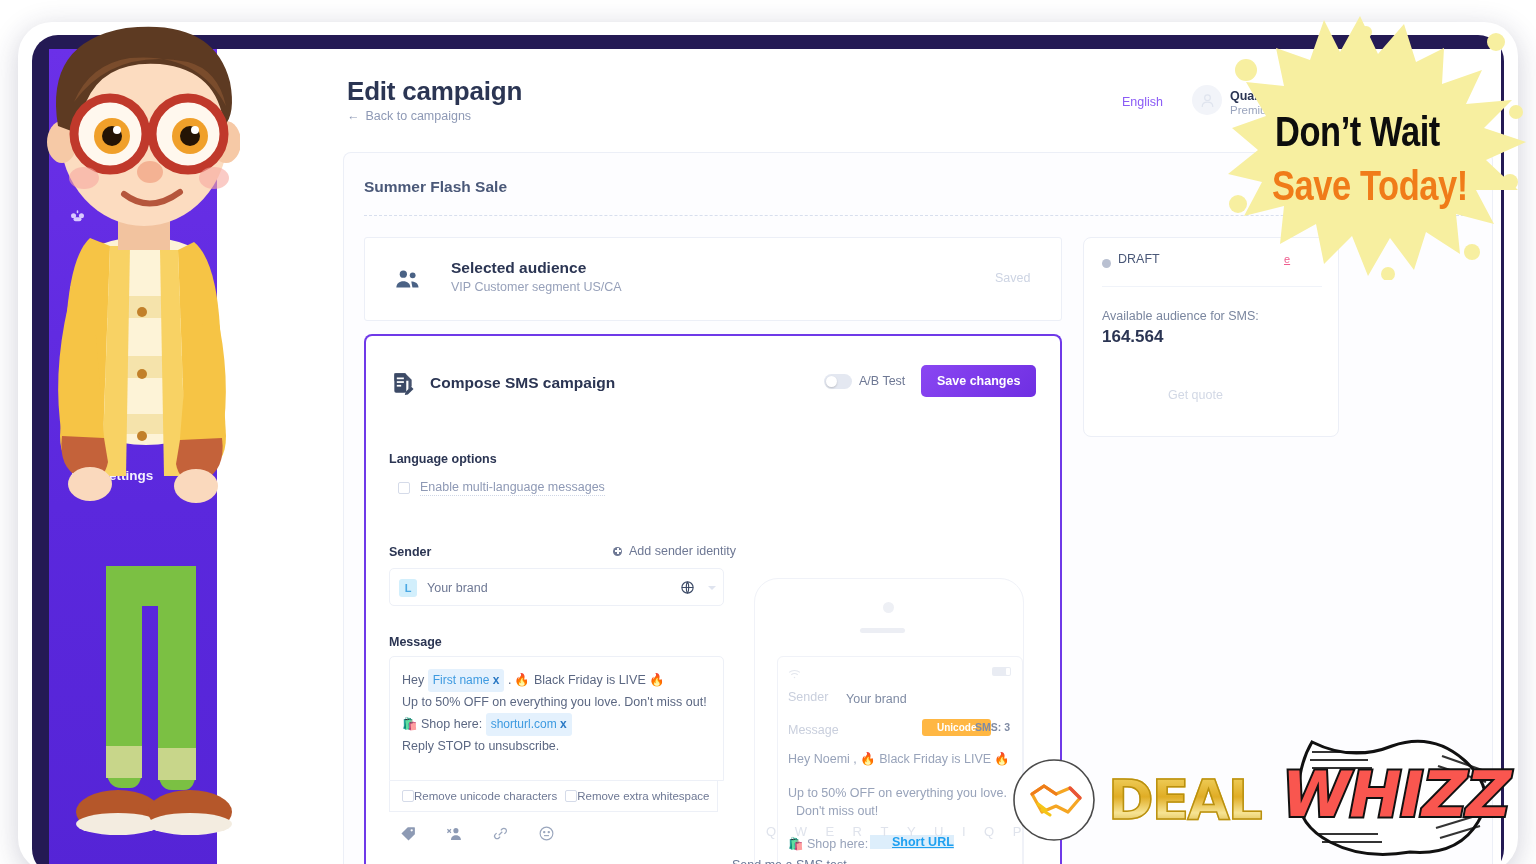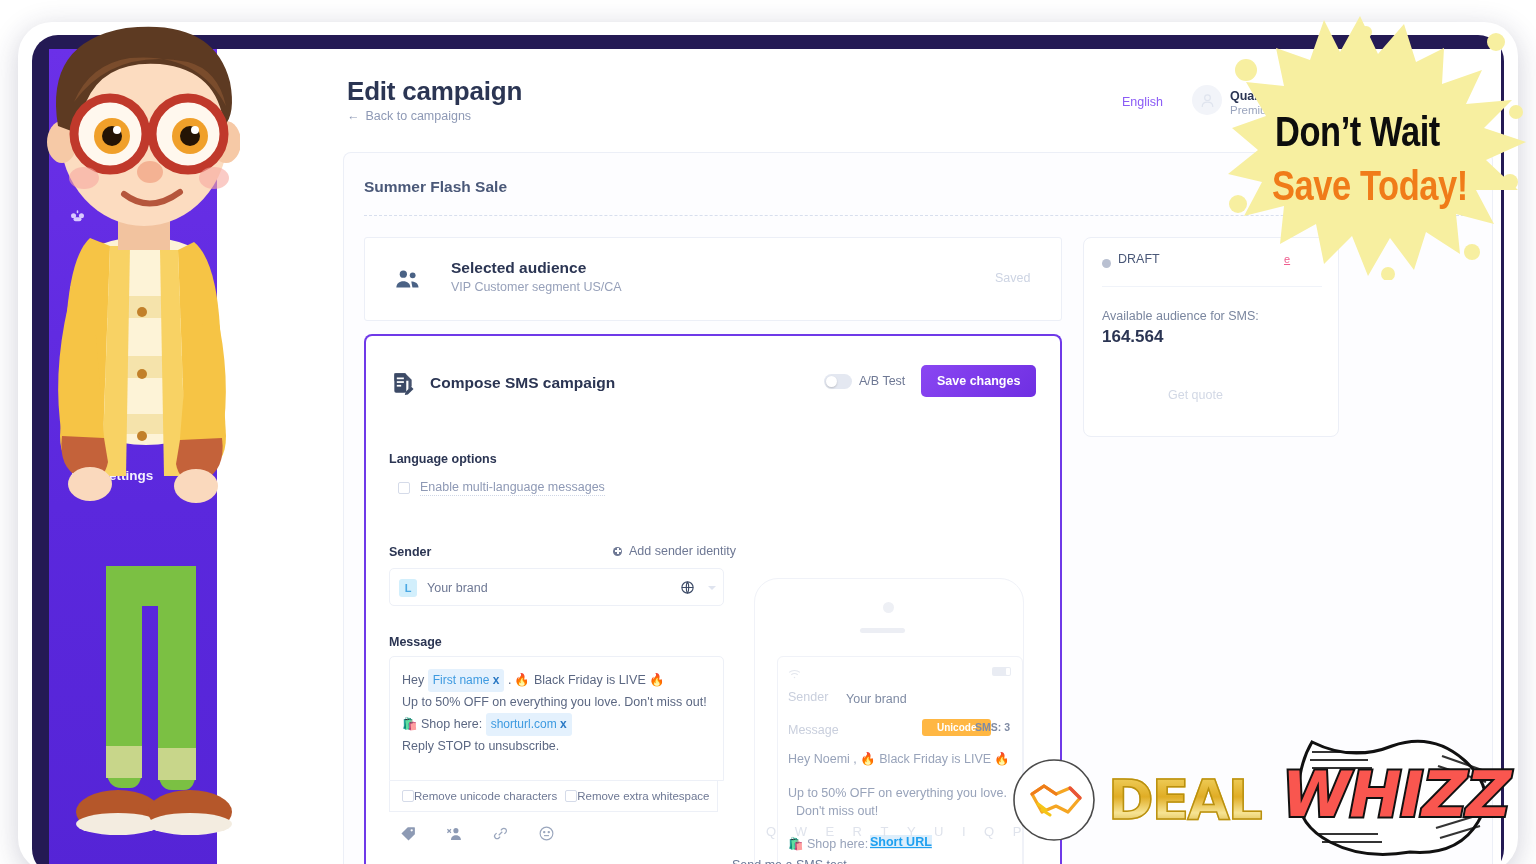--- a/index.html
+++ b/index.html
@@ -315,21 +315,21 @@
     position: absolute; left: 197px; top: 64px;
     font-size: 10.5px; font-weight: 700; color: #7f8ba4;
   }
   #pv-l1 { left: 10px; top: 93px; }
   #pv-l2 { left: 10px; top: 127px; }
   #pv-l3 { left: 18px; top: 145px; }
   #pv-l4 { left: 10px; top: 178px; }
   #pv-shorturl {
     position: absolute; left: 92px; top: 178px;
     font-size: 12.5px; font-weight: 700; color: #1ea0f0;
-    text-decoration: underline; background: #ddeefb; cursor: pointer;
+    text-decoration: underline; background: #ddeefb; cursor: pointer; padding-left: 22px;
   }
 
   #keyboard-row {
     position: absolute; left: 400px; top: 488px;
     display: flex; gap: 18px;
     font-size: 13px; color: #dfe3ec; letter-spacing: .5px;
   }
   #sms-test-link {
     position: absolute; left: 366px; top: 522px;
     font-size: 12.5px; color: #6b7a99; text-decoration: underline; cursor: pointer;

